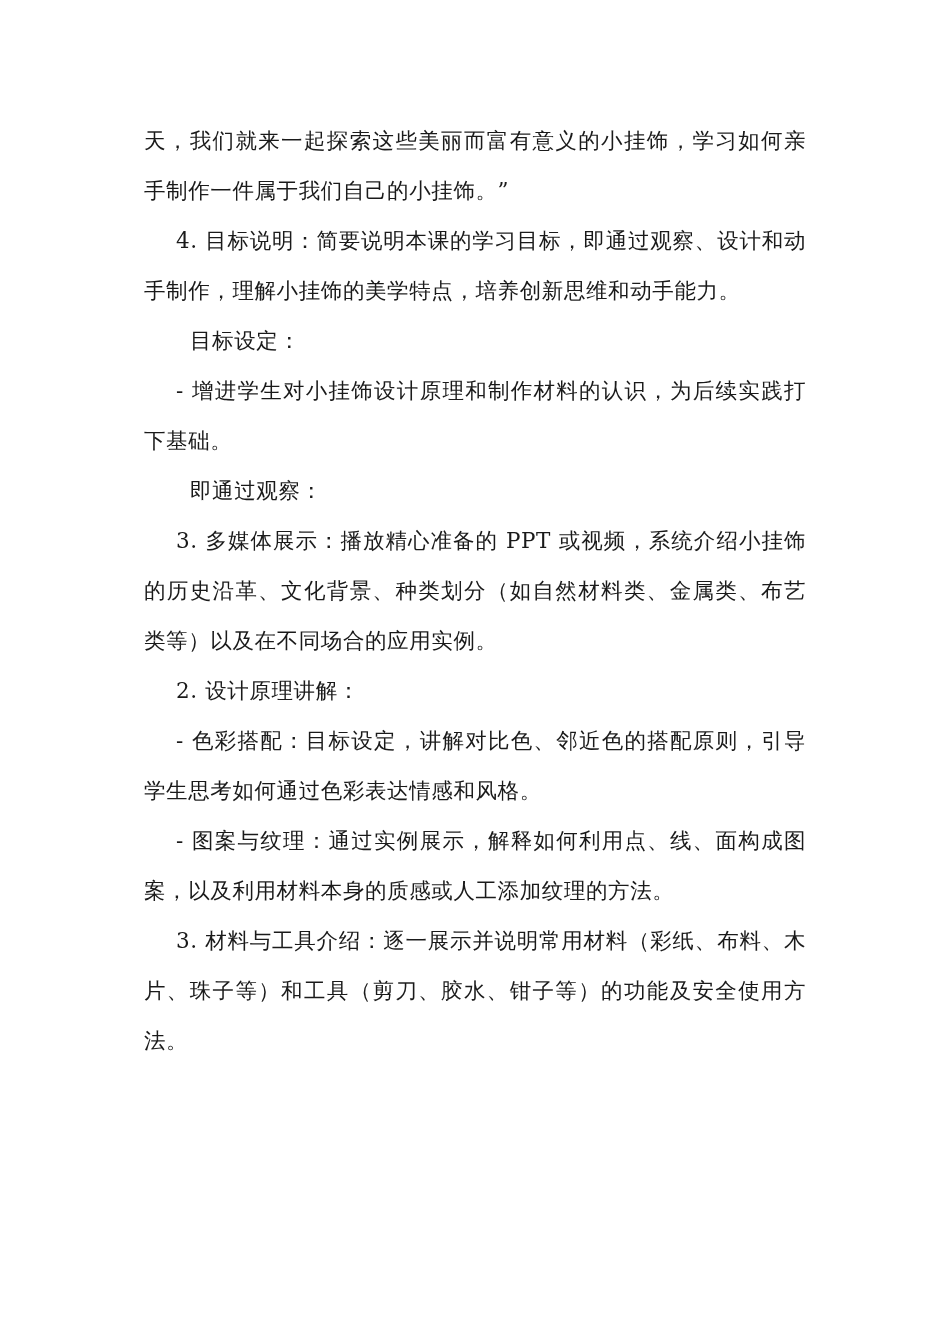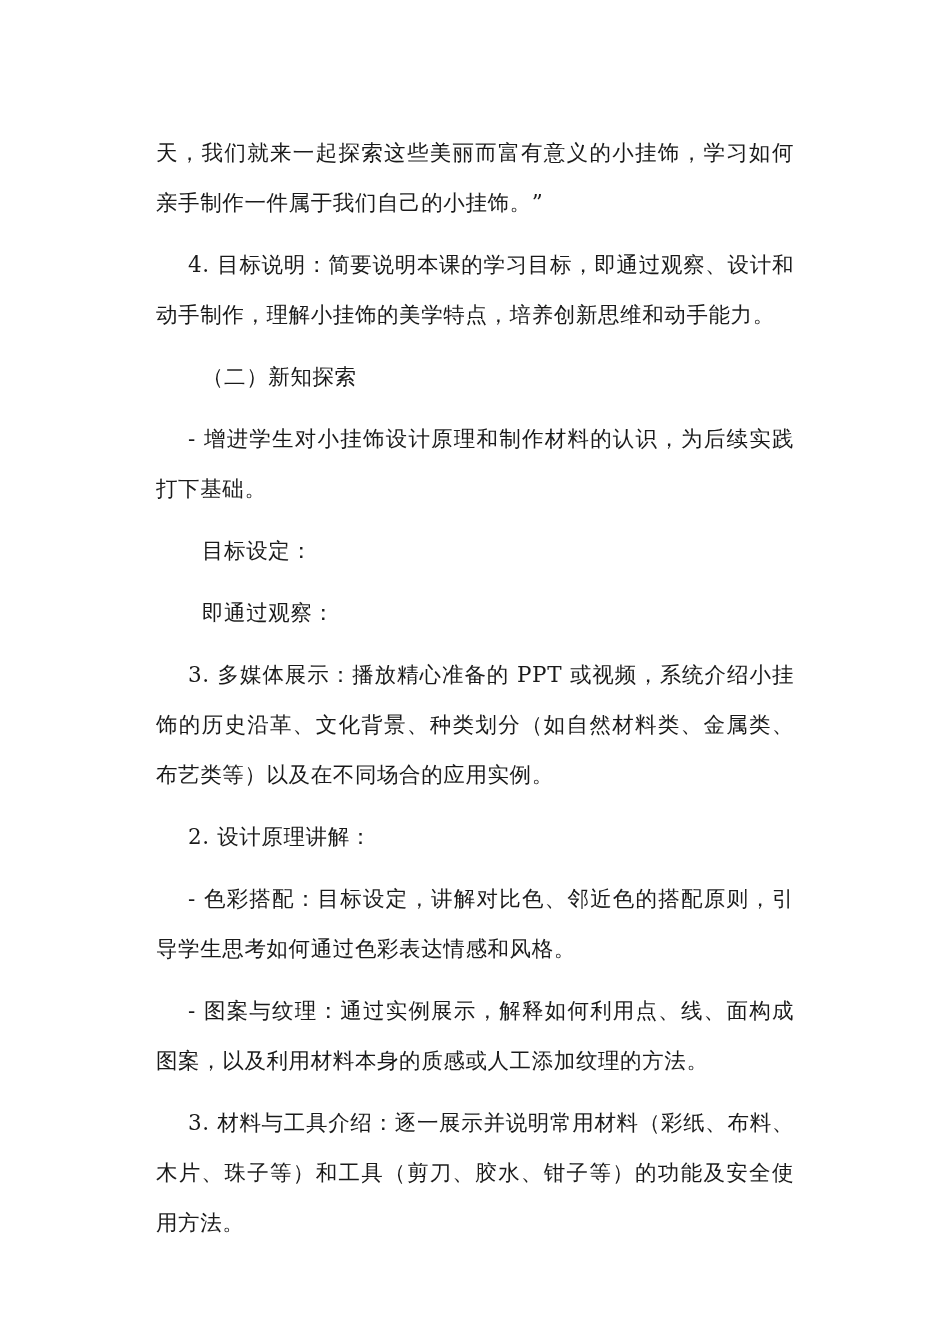--- a/index.html
+++ b/index.html
@@ -18,36 +18,35 @@
       left: 144px;
       top: 116px;
       width: 662px;
       color: #1a1a1a;
       font-family: "DejaVu Serif", "Liberation Serif", serif;
       font-size: 21.5px;
       line-height: 50px;
       letter-spacing: 0.6px;
     }
     .p {
-      margin: 12px;
+      margin: 0;
       padding: 0;
       text-align: justify;
       text-justify: inter-ideograph;
     }
     .indent { text-indent: 32px; }
     .indent-wide { text-indent: 46px; }
   </style>
 </head>
 <body>
 
 <div class="page">
   <p class="p">天，我们就来一起探索这些美丽而富有意义的小挂饰，学习如何亲手制作一件属于我们自己的小挂饰。”</p>
   <p class="p indent">4. 目标说明：简要说明本课的学习目标，即通过观察、设计和动手制作，理解小挂饰的美学特点，培养创新思维和动手能力。</p>
-  <p class="p indent-wide">（二）新知探索</p>
+  <p class="p indent-wide">目标设定：</p>
   <p class="p indent">- 增进学生对小挂饰设计原理和制作材料的认识，为后续实践打下基础。</p>
-  <p class="p indent-wide">目标设定：</p>
   <p class="p indent-wide">即通过观察：</p>
   <p class="p indent">3. 多媒体展示：播放精心准备的 PPT 或视频，系统介绍小挂饰的历史沿革、文化背景、种类划分（如自然材料类、金属类、布艺类等）以及在不同场合的应用实例。</p>
   <p class="p indent">2. 设计原理讲解：</p>
   <p class="p indent">- 色彩搭配：目标设定，讲解对比色、邻近色的搭配原则，引导学生思考如何通过色彩表达情感和风格。</p>
   <p class="p indent">- 图案与纹理：通过实例展示，解释如何利用点、线、面构成图案，以及利用材料本身的质感或人工添加纹理的方法。</p>
   <p class="p indent">3. 材料与工具介绍：逐一展示并说明常用材料（彩纸、布料、木片、珠子等）和工具（剪刀、胶水、钳子等）的功能及安全使用方法。</p>
 </div>
 
 </body></html>

